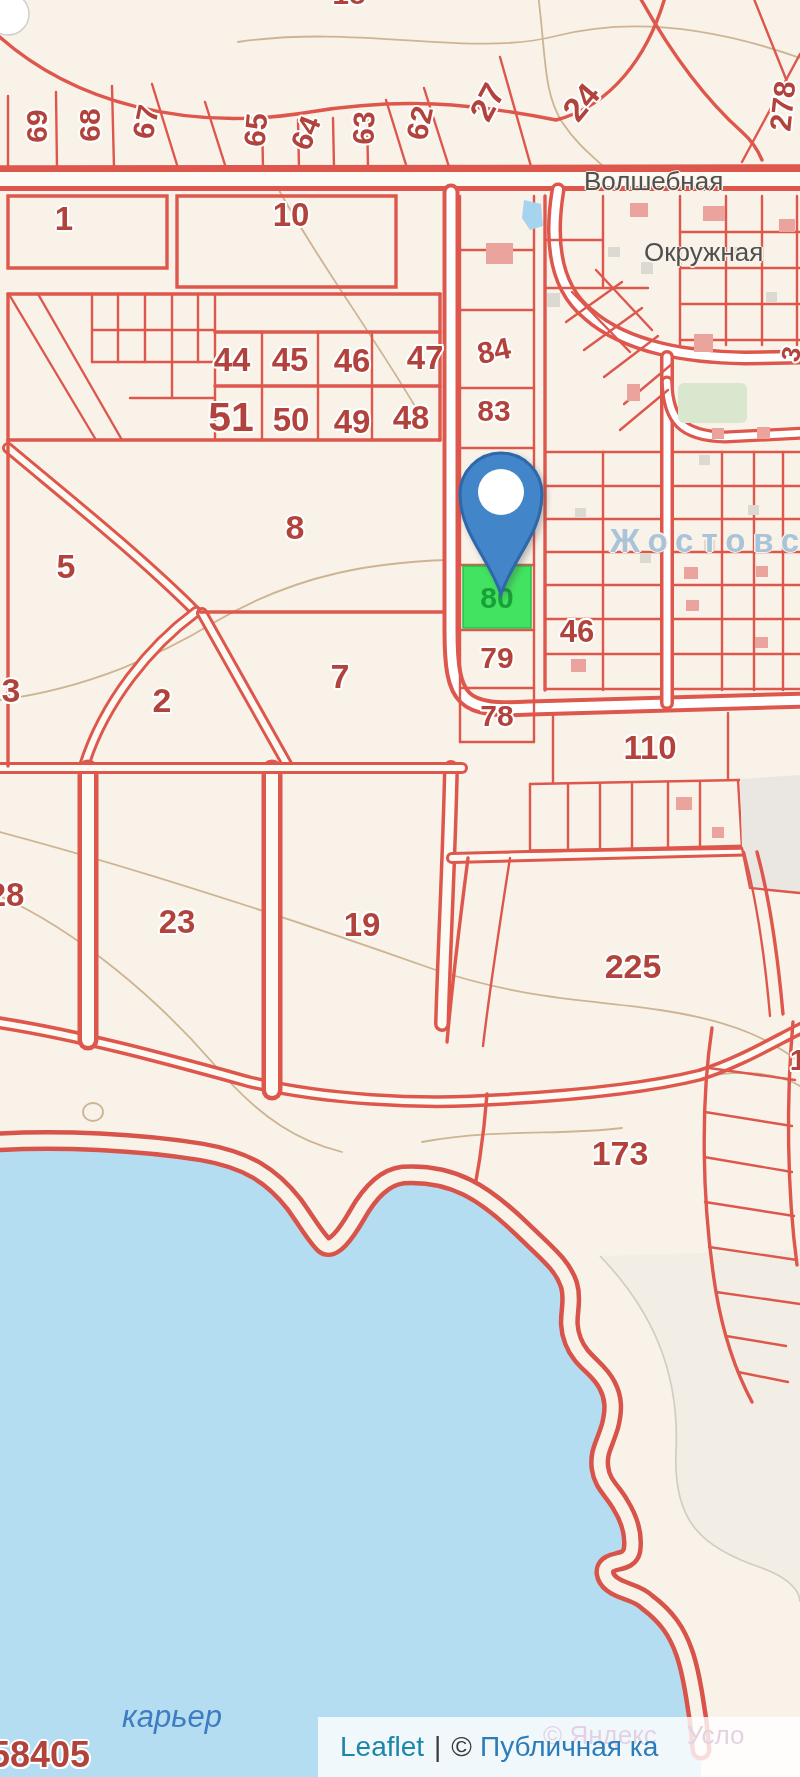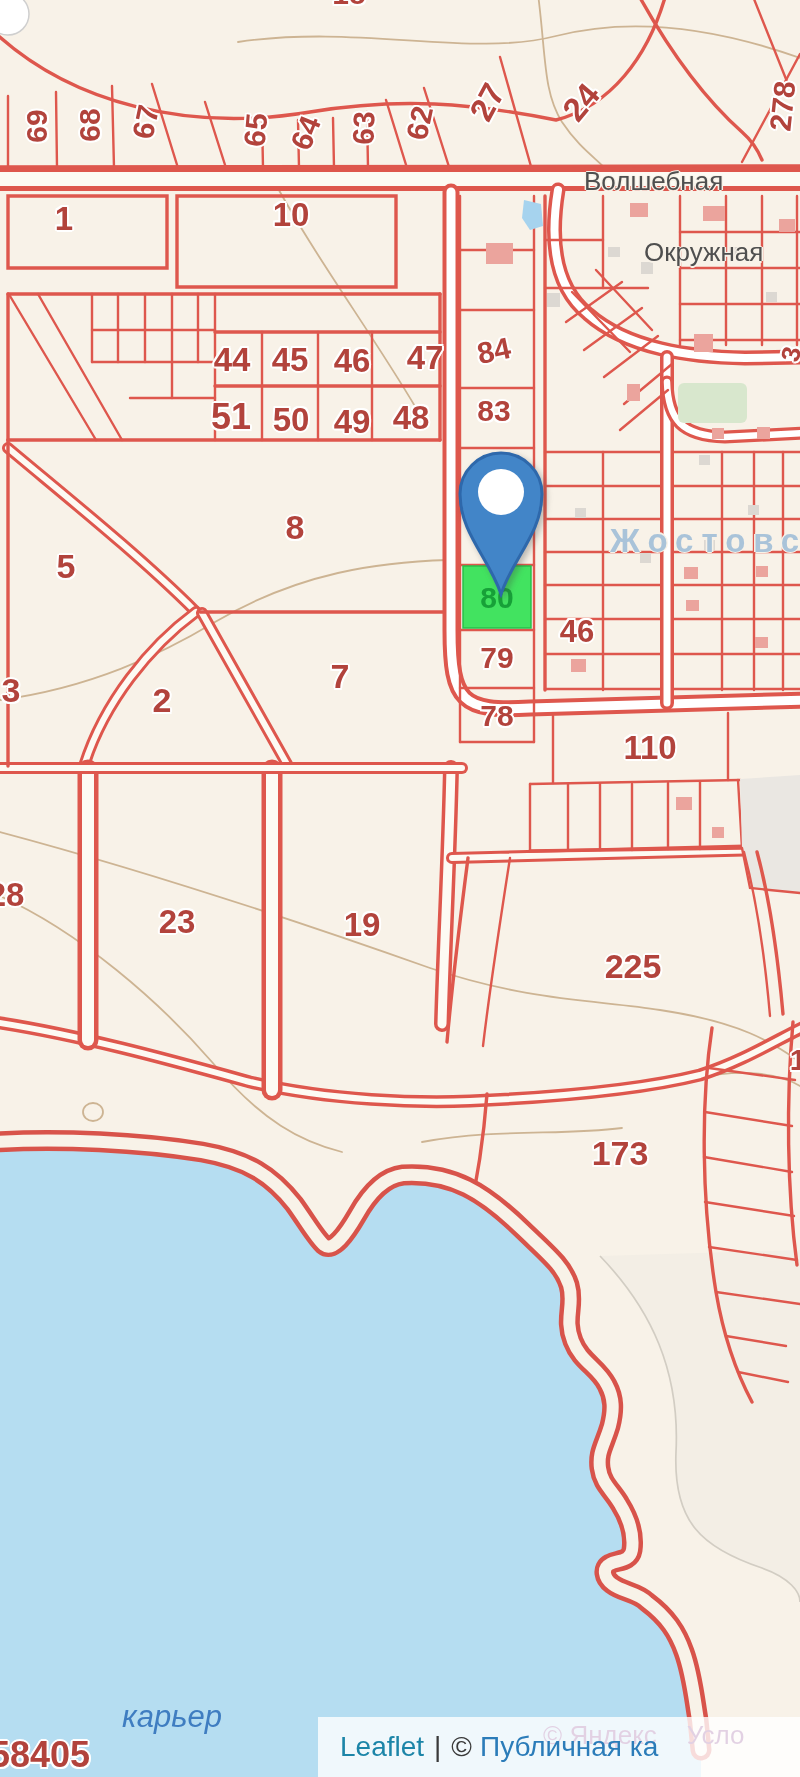--- a/index.html
+++ b/index.html
@@ -273,21 +273,21 @@
       <div class="lbl parcel" style="left: 487px; top: 102px; font-size: 33px; transform: translate(-50%, -50%) rotate(-62deg);">27</div>
       <div class="lbl parcel" style="left: 581px; top: 102px; font-size: 33px; transform: translate(-50%, -50%) rotate(-50deg);">24</div>
       <div class="lbl parcel" style="left: 783px; top: 106px; font-size: 30px; transform: translate(-50%, -50%) rotate(-84deg);">278</div>
       <div class="lbl parcel" style="left: 349px; top: -6px; font-size: 30px; transform: translate(-50%, -50%);">18</div>
       <div class="lbl parcel" style="left: 64px; top: 218px; font-size: 33px; transform: translate(-50%, -50%);">1</div>
       <div class="lbl parcel" style="left: 291px; top: 214px; font-size: 33px; transform: translate(-50%, -50%);">10</div>
       <div class="lbl parcel" style="left: 232px; top: 359px; font-size: 33px; transform: translate(-50%, -50%);">44</div>
       <div class="lbl parcel" style="left: 290px; top: 359px; font-size: 33px; transform: translate(-50%, -50%);">45</div>
       <div class="lbl parcel" style="left: 352px; top: 360px; font-size: 33px; transform: translate(-50%, -50%);">46</div>
       <div class="lbl parcel" style="left: 413px; top: 357px; font-size: 33px; transform: translate(-50%, -50%); margin-left: 12px;">47</div>
-      <div class="lbl parcel" style="left: 231px; top: 417px; font-size: 36px; transform: translate(-50%, -50%);">51</div>
+      <div class="lbl parcel" style="left: 231px; top: 417px; font-size: 41px; transform: translate(-50%, -50%);">51</div>
       <div class="lbl parcel" style="left: 291px; top: 419px; font-size: 33px; transform: translate(-50%, -50%);">50</div>
       <div class="lbl parcel" style="left: 352px; top: 421px; font-size: 33px; transform: translate(-50%, -50%);">49</div>
       <div class="lbl parcel" style="left: 411px; top: 417px; font-size: 33px; transform: translate(-50%, -50%);">48</div>
       <div class="lbl parcel" style="left: 494px; top: 351px; font-size: 30px; transform: translate(-50%, -50%) rotate(-12deg);">84</div>
       <div class="lbl parcel" style="left: 494px; top: 411px; font-size: 30px; transform: translate(-50%, -50%);">83</div>
       <div class="lbl parcel" style="left: 295px; top: 527px; font-size: 34px; transform: translate(-50%, -50%);">8</div>
       <div class="lbl parcel" style="left: 66px; top: 566px; font-size: 34px; transform: translate(-50%, -50%);">5</div>
       <div class="lbl parcel" style="left: 11px; top: 690px; font-size: 34px; transform: translate(-50%, -50%);">3</div>
       <div class="lbl parcel" style="left: 162px; top: 700px; font-size: 34px; transform: translate(-50%, -50%);">2</div>
       <div class="lbl parcel" style="left: 340px; top: 676px; font-size: 34px; transform: translate(-50%, -50%);">7</div>

